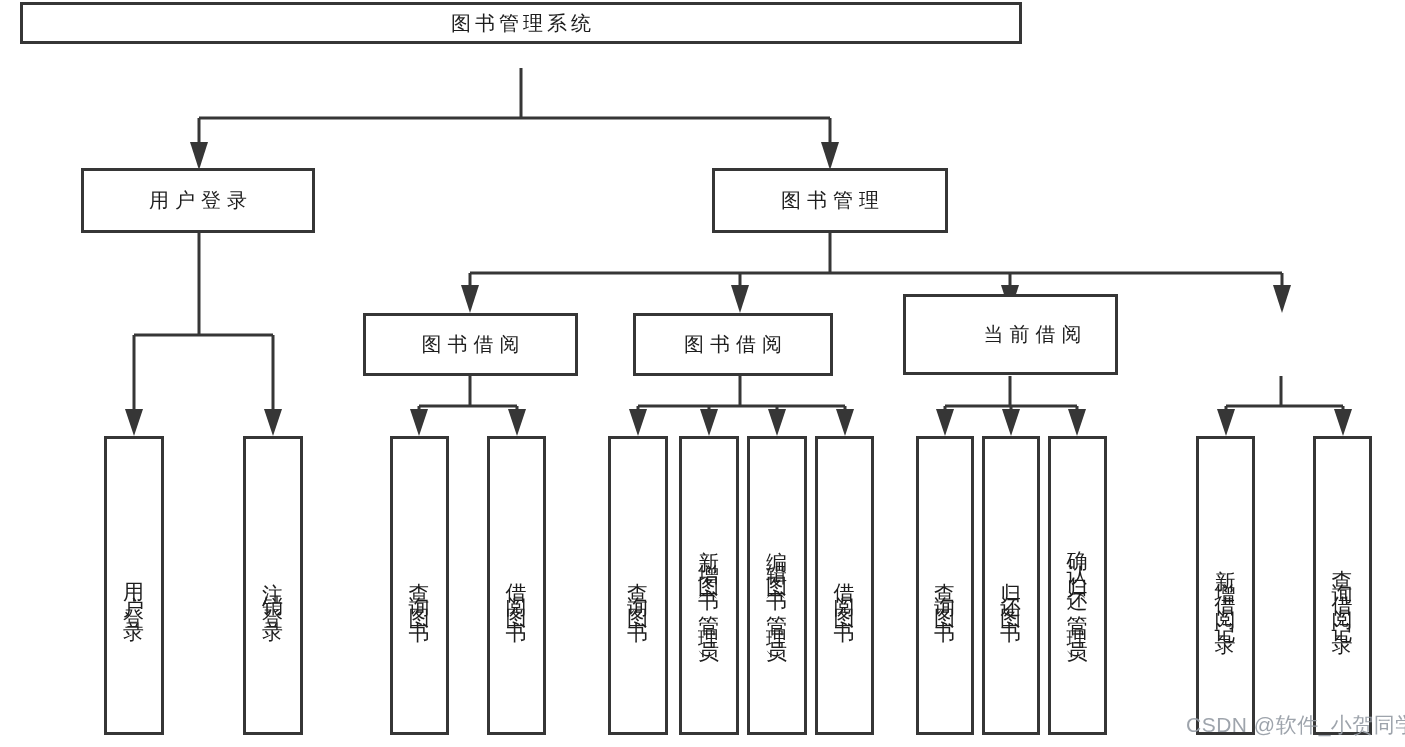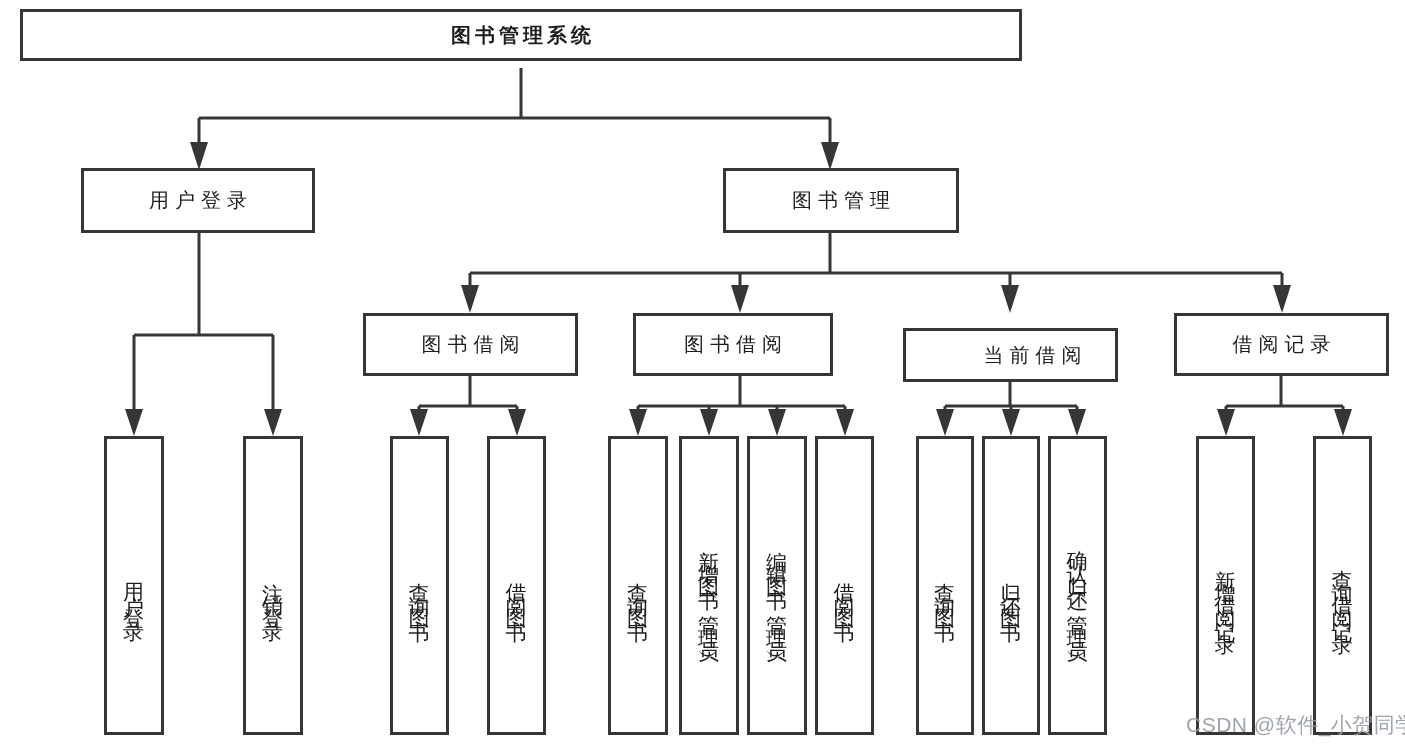--- a/index.html
+++ b/index.html
@@ -91,29 +91,28 @@
       <polygon points="768,409 786,409 777,436"></polygon>
       <polygon points="836,409 854,409 845,436"></polygon>
       <polygon points="936,409 954,409 945,436"></polygon>
       <polygon points="1002,409 1020,409 1011,436"></polygon>
       <polygon points="1068,409 1086,409 1077,436"></polygon>
       <polygon points="1217,409 1235,409 1226,436"></polygon>
       <polygon points="1334,409 1352,409 1343,436"></polygon>
     </g>
   </svg>
 
-  <div class="hbox root" style="left:20px;top:9px;width:1002px;height:52px;font-weight:bold;">图书管理系统</div>
+  <div class="hbox root" style="left:20px;top:2px;width:1002px;height:42px;">图书管理系统</div>
 
   <div class="hbox" style="left:81px;top:168px;width:234px;height:65px;">用户登录</div>
-  <div class="hbox" style="left:712px;top:168px;width:236px;height:65px;margin-left:11px;">图书管理</div>
+  <div class="hbox" style="left:712px;top:168px;width:236px;height:65px;">图书管理</div>
 
   <div class="hbox" style="left:363px;top:313px;width:215px;height:63px;">图书借阅</div>
   <div class="hbox" style="left:633px;top:313px;width:200px;height:63px;">图书借阅</div>
-  <div class="hbox" style="left:903px;top:328px;width:215px;height:54px;padding-left:44px;">当前借阅</div>
-  <div class="hbox" style="left:1174px;top:313px;width:215px;height:63px;">借阅记录</div>
+  <div class="hbox" style="left:903px;top:294px;width:215px;height:81px;padding-left:44px;">当前借阅</div>
 
   <div class="vbox" style="left:104px;width:60px;">
     <span class="vtext">用户登录</span>
   </div>
   <div class="vbox" style="left:243px;width:60px;">
     <span class="vtext">注销登录</span>
   </div>
 
   <div class="vbox" style="left:390px;width:59px;">
     <span class="vtext">查询图书</span>

